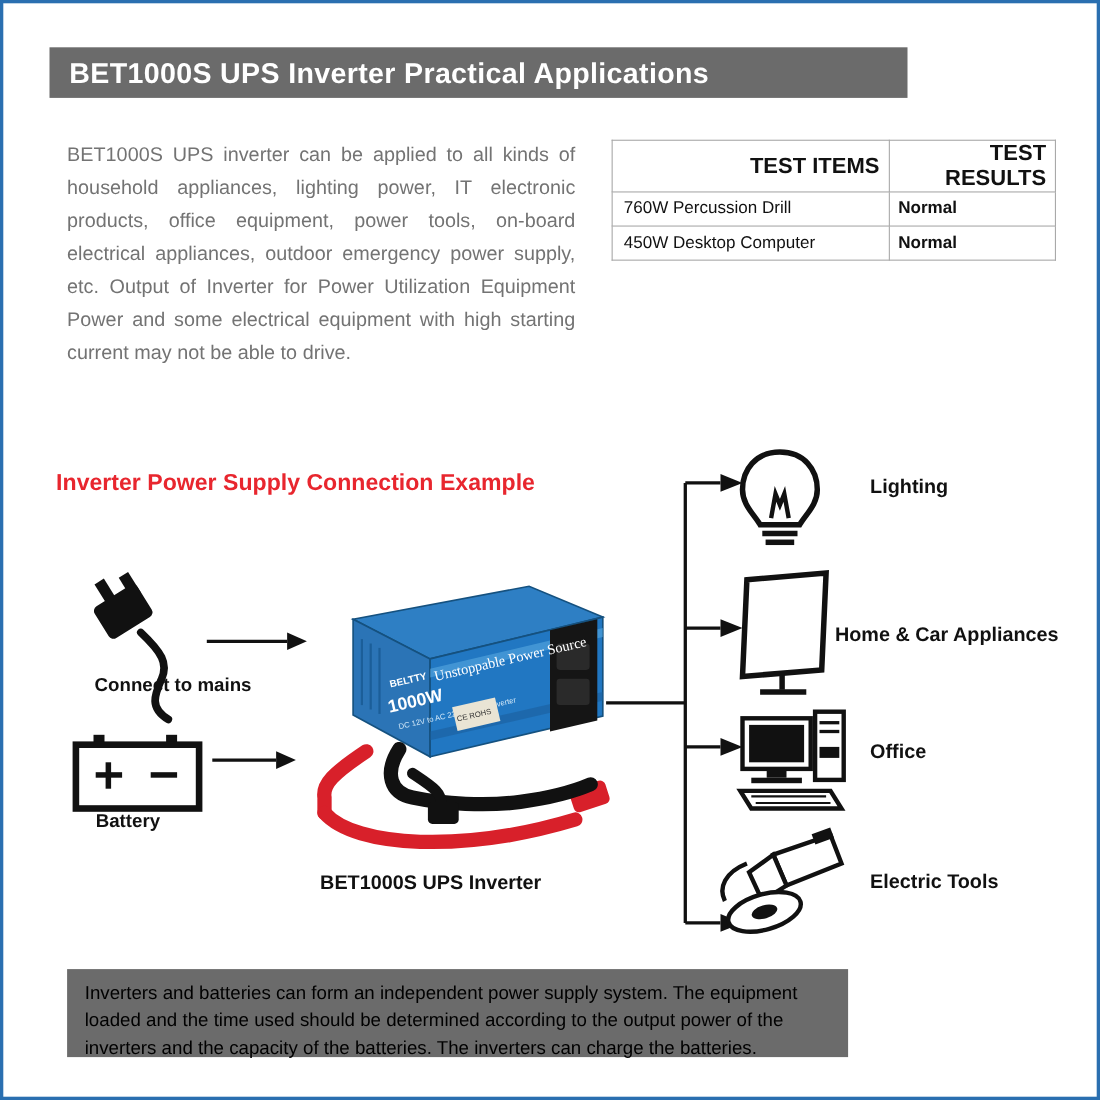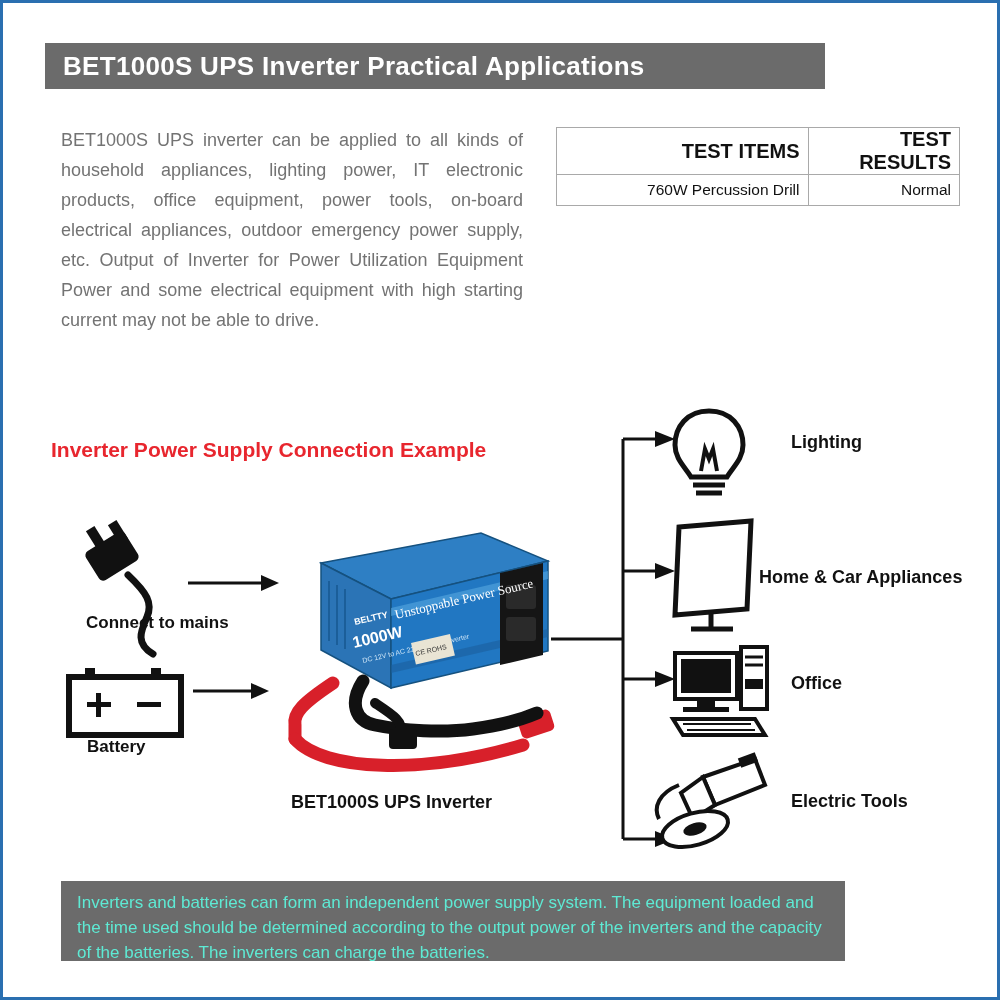--- a/index.html
+++ b/index.html
@@ -74,54 +74,55 @@
     height: 30px;
     padding: 0 8px;
   }
   table.test-table th {
     font-weight: bold;
     text-align: right;
     font-size: 20px;
     height: 32px;
   }
   table.test-table td.item {
-    text-align: right;
+    text-align: left;
     padding-left: 10px;
   }
   table.test-table td.result {
-    text-align: right;
+    text-align: left;
     width: 142px;
+    font-weight: bold;
   }
   table.test-table th:first-child { width: 262px; }
   
   .section-title {
     position: absolute;
     left: 48px;
-    top: 435px;
+    top: 424px;
     color: #e8262e;
     font-size: 21px;
     font-weight: bold;
   }
   
   .diagram {
     position: absolute;
     left: 0;
     top: 400px;
     width: 1000px;
     height: 470px;
   }
   
   .footer-note {
     position: absolute;
     left: 58px;
     top: 878px;
-    width: 784px;
+    width: 710px;
     height: 80px;
     background: #6b6b6b;
-    color: #5eead4;
+    color: #000000;
     box-sizing: border-box;
     padding: 9px 14px 0 16px;
     font-size: 17px;
     line-height: 25px;
   }
   svg { display: block; }
 </style>
 </head>
 <body>
 
@@ -139,20 +140,24 @@
         <tr>
           <th>TEST ITEMS</th>
           <th>TEST RESULTS</th>
         </tr>
       </thead>
       <tbody>
         <tr>
           <td class="item">760W Percussion Drill</td>
           <td class="result">Normal</td>
         </tr>
+        <tr>
+          <td class="item">450W Desktop Computer</td>
+          <td class="result">Normal</td>
+        </tr>
       </tbody>
     </table>
   </div>
 
   <div class="section-title">Inverter Power Supply Connection Example</div>
 
   <div class="diagram">
     <svg width="1000" height="470" viewBox="0 0 1000 470">
 
       <g fill="#111">

